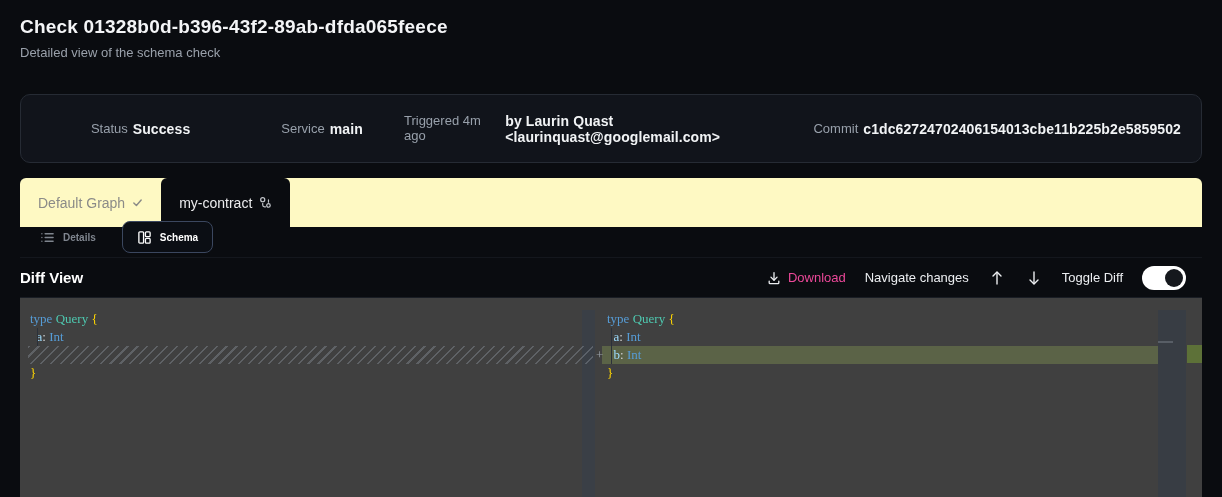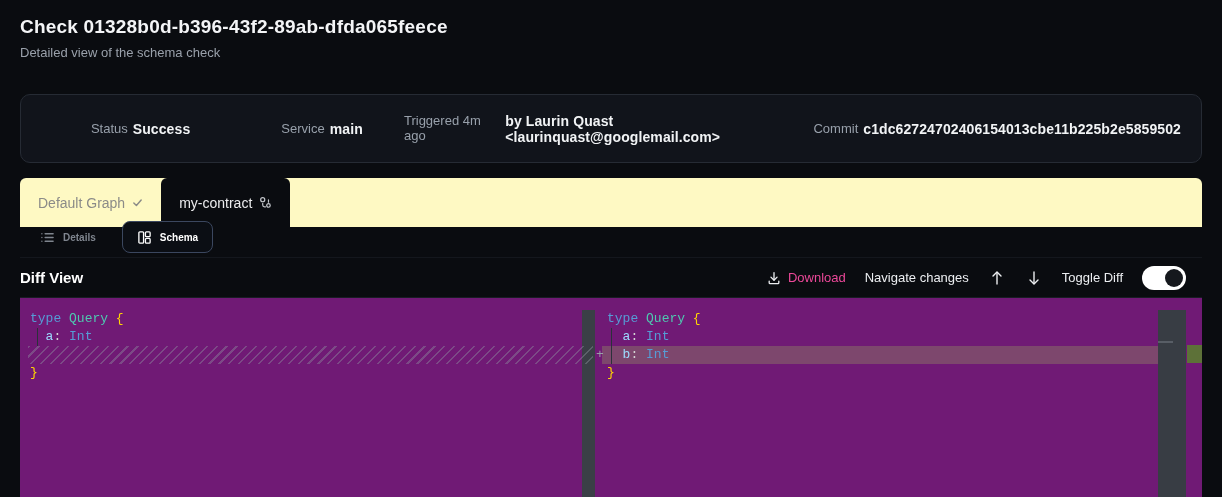--- a/index.html
+++ b/index.html
@@ -57,21 +57,21 @@
   .arrow-btn { background:none; border:none; cursor:pointer; display:flex; align-items:center; padding:2px; }
   .toggle {
     width:44px; height:24px; border-radius:12px; background:#ffffff; position:relative;
     border:none; cursor:pointer;
   }
   .toggle .knob { position:absolute; top:3px; right:3px; width:18px; height:18px; border-radius:50%; background:#15181d; }
 
   
   .editor {
     position:absolute; left:20px; right:20px; top:298px; bottom:0;
-    background:#701a75; font-family:Liberation Mono, monospace; font-size:13px;
+    background:#404040; font-family:Liberation Serif, serif; font-size:13px;
   }
   .pane { position:absolute; top:0; bottom:0; }
   .pane-left { left:0; width:575px; }
   .pane-right { left:575px; right:0; }
   .code { padding-top:12px; position:relative; z-index:1; }
   .code-line { height:18px; line-height:18px; white-space:pre; padding-left:10px; }
   .pane-right .code-line { padding-left:12px; }
   .hatch {
     margin-left:8px; margin-right:2px; padding-left:0; height:18px;
     background:repeating-linear-gradient(135deg, rgba(144,152,162,.38) 0 1.5px, transparent 1.5px 7px);

